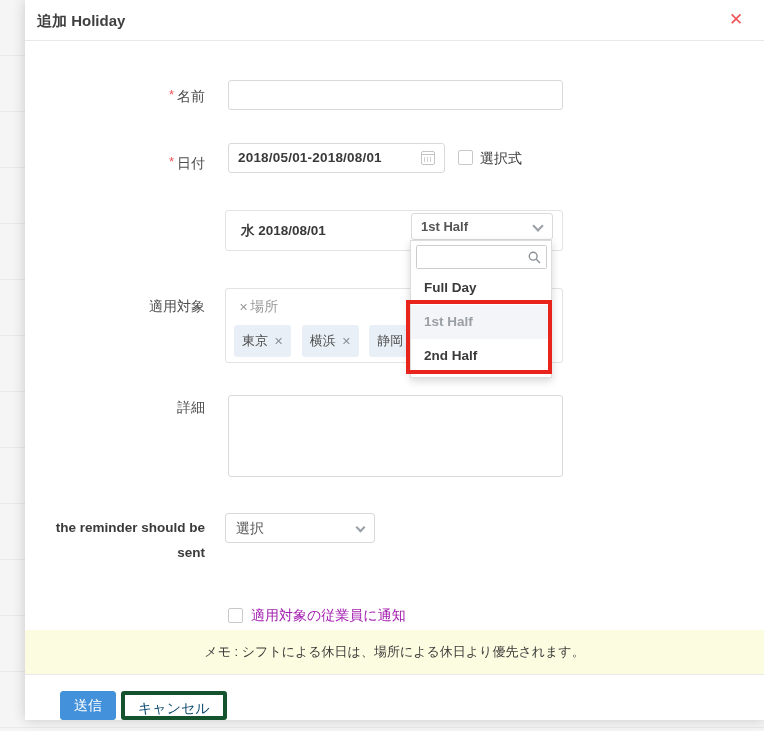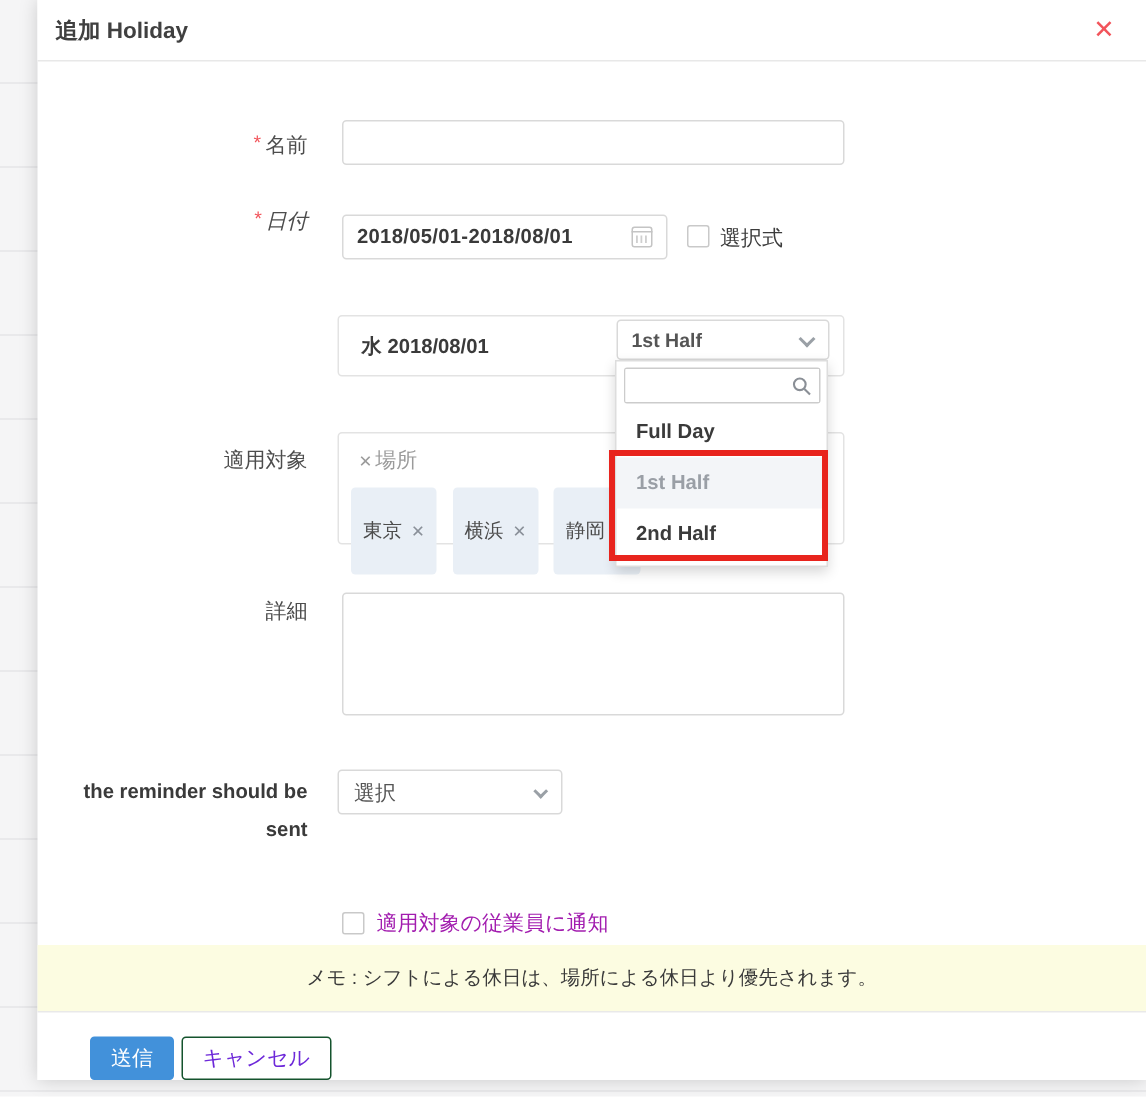--- a/index.html
+++ b/index.html
@@ -21,21 +21,21 @@
   .close-btn { position:absolute; right:18px; top:10px; width:20px; height:20px; line-height:20px; text-align:center; color:#f2545b; font-size:17px; font-weight:bold; cursor:pointer; }
   
   .field-label { position:absolute; left:0; width:180px; text-align:right; font-size:14px; color:#4d4d4d; }
   .req { color:#f2545b; font-size:13px; margin-right:3px; vertical-align:2px; }
   .tbox { position:absolute; background:#fff; border:1px solid #d9d9d9; border-radius:3px; }
   input.raw { width:100%; height:100%; border:none; outline:none; background:transparent; font:inherit; padding:0 8px; }
   
   .lbl-name { top:80px; height:30px; line-height:30px; }
   .inp-name { left:203px; top:80px; width:335px; height:30px; }
   
-  .lbl-date { top:131px; height:30px; line-height:30px;font-style:italic; }
+  .lbl-date { top:147px; height:30px; line-height:30px; }
   .inp-date { left:203px; top:143px; width:217px; height:30px; }
   .date-val { position:absolute; left:9px; top:0; line-height:28px; font-size:13.5px; font-weight:bold; color:#3a3a3a; letter-spacing:.2px; }
   .cal-icon { position:absolute; right:9px; top:7px; width:14px; height:14px; border:1px solid #c4c4c4; border-radius:2px; }
   .cal-icon::before { content:""; position:absolute; left:-1px; right:-1px; top:2px; height:1px; background:#c4c4c4; }
   .cal-icon::after { content:""; position:absolute; left:2px; top:5px; width:8px; height:5px;
     background:linear-gradient(to right,#cfcfcf 1px,transparent 1px) 0 0/3px 3px; }
   .chk { position:absolute; width:15px; height:15px; border:1px solid #c9c9c9; border-radius:2px; background:#fff; cursor:pointer; }
   .chk-date { left:433px; top:150px; }
   .chk-date-label { position:absolute; left:455px; top:143px; line-height:30px; font-size:14px; color:#3c3c3c; }
   
@@ -54,40 +54,40 @@
   .dd-opt.o1 { top:30px; }
   .dd-opt.o2 { top:64px; background:#f3f5f8; color:#9a9fa6; }
   .dd-opt.o3 { top:98px; }
   .red-box { position:absolute; left:381px; top:300px; width:146px; height:74px; border:4px solid #e8241d; z-index:6; pointer-events:none; }
   
   .lbl-appl { top:295px; height:22px; line-height:22px; }
   .appl-box { position:absolute; left:200px; top:288px; width:338px; height:75px; border:1px solid #e3e3e3; border-radius:3px; }
   .group-tag { position:absolute; left:13px; top:9px; font-size:14px; color:#9b9b9b; cursor:pointer; }
   .group-tag .x { font-size:11px; color:#9b9b9b; margin-right:2px; }
   .chip-row { position:absolute; left:8px; top:36px; white-space:nowrap; }
-  .chip { display:inline-block; background:#e9eff6; border-radius:3px; padding:20px 8px; margin-right:6px; font-size:13px; color:#4c4c4c; }
+  .chip { display:inline-block; background:#e9eff6; border-radius:3px; padding:7px 8px; margin-right:6px; font-size:13px; color:#4c4c4c; }
   .chip .x { color:#8a9099; font-size:11px; margin-left:6px; cursor:pointer; }
   
   .lbl-det { top:395px; height:24px; line-height:24px; }
   .det-area { left:203px; top:395px; width:335px; height:82px; resize:none; position:absolute; border:1px solid #d9d9d9; border-radius:3px; outline:none; font:inherit; padding:6px 8px; }
   
   .rem-label { position:absolute; left:0; top:515px; width:180px; text-align:right; font-size:13.5px; font-weight:bold; color:#3a3a3a; line-height:25px; }
   .rem-select { position:absolute; left:200px; top:513px; width:150px; height:30px; background:#fff; border:1px solid #d9d9d9; border-radius:3px; cursor:pointer; }
   .rem-select .val { position:absolute; left:10px; top:0; line-height:28px; font-size:14px; color:#555; }
   
   .chk-notify { left:203px; top:608px; }
   .notify-label { position:absolute; left:226px; top:603px; line-height:24px; font-size:14px; color:#a21caf; }
   
   .note-bar { position:absolute; left:0; top:630px; width:100%; height:44px; background:#fcfce1; text-align:center; }
   .note-bar span { line-height:44px; font-size:13px; color:#3a3a3a; }
   
   .footer { position:absolute; left:0; top:674px; width:100%; height:46px; border-top:1px solid #e9e9e9; background:#fff; }
   .btn { position:absolute; top:16px; height:29px; line-height:27px; border-radius:3px; font-size:14px; padding:0 13px; cursor:pointer; }
   .btn-submit { left:35px; background:#4291da; border:1px solid #4291da; color:#fff; }
-  .btn-cancel { left:96px; background:#fff; border:1px solid #14532d; color:#6d28d9; }
+  .btn-cancel { left:96px; background:#fff; border:4px solid #14532d; color:#0c4a6e; }
 </style>
 </head>
 <body>
 
 <div class="modal">
 
   <div class="modal-header">
     <div class="modal-title">追加 Holiday</div>
     <div class="close-btn">✕</div>
   </div>

